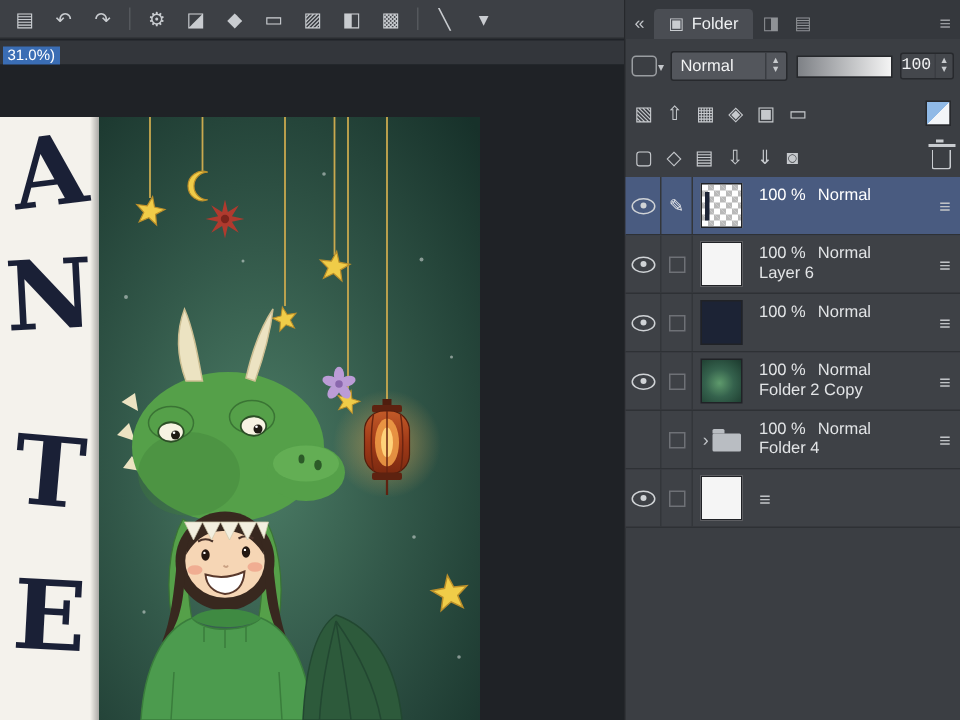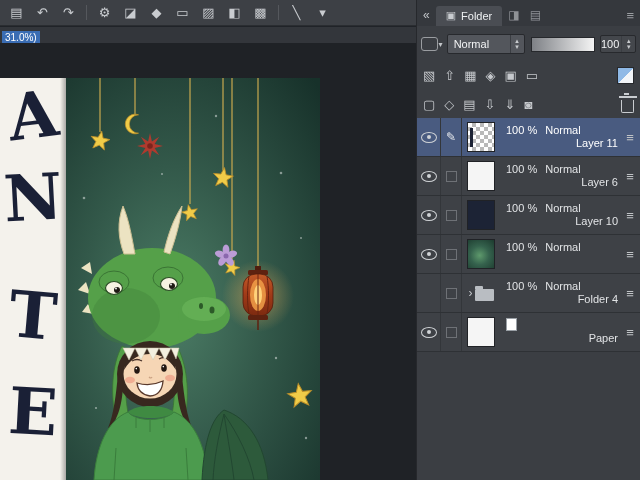--- a/index.html
+++ b/index.html
@@ -44,21 +44,21 @@
   .combine-chev{color:#c3c6ca;font-size:8px;margin:0 4px 0 1px;}
   .dropdown{width:80px;height:20px;background:#53565c;border:1px solid #27292d;border-radius:2px;
             display:flex;align-items:center;box-sizing:border-box;}
   .dropdown .dval{flex:1;font-size:11px;color:#f2f3f4;padding-left:6px;}
   .chev-col{width:13px;align-self:stretch;border-left:1px solid #3a3d42;display:flex;flex-direction:column;
             align-items:center;justify-content:center;color:#c8cbce;font-size:7px;line-height:6px;}
   .op-slider{width:64px;height:13px;border:1px solid #26282c;margin-left:6px;
              background:linear-gradient(to right,#7e8186,#f4f4f4);}
   .spinner{width:36px;height:18px;background:#44474c;border:1px solid #27292d;border-radius:2px;
            display:flex;align-items:center;margin-left:5px;box-sizing:border-box;}
-  .spinner .sval{flex:1;font-size:11px;color:#f2f3f4;text-align:right;padding-right:2px;}
+  .spinner .sval{flex:1;font-size:11px;color:#f2f3f4;text-align:right;padding-right:2px;font-family:Liberation Mono, monospace;}
 
   .prop-row,.action-row{position:absolute;left:6px;right:6px;display:flex;align-items:center;}
   .prop-row{top:62px;height:26px;}
   .action-row{top:92px;height:24px;}
   .strip{display:flex;gap:9px;align-items:center;}
   .pp-icon{color:#c6c9cd;font-size:13px;cursor:default;}
   .blue-chip{width:15px;height:15px;margin-left:auto;border:1px solid #27292d;
              background:linear-gradient(135deg,#8fb9e6 0 50%,#f2f5f8 50% 100%);}
   .trash{width:11px;height:12px;border:1.5px solid #c9ccd0;border-top:none;border-radius:0 0 2px 2px;
          position:relative;margin-left:auto;margin-top:5px;}
@@ -68,21 +68,21 @@
   
   .layer-list{position:absolute;top:118px;left:0;right:0;}
   .lrow{display:flex;align-items:stretch;height:39px;background:#3e4146;border-bottom:1px solid #2e3135;
         box-sizing:border-box;}
   .lrow.selected{background:#495b80;}
   .col{display:flex;align-items:center;justify-content:center;}
   .eye-col{width:23px;border-right:1px solid #33363a;}
   .edit-col{width:20px;border-right:1px solid #33363a;}
   .thumb-col{width:38px;gap:2px;}
   .menu-col{width:20px;color:#c0c3c6;font-size:13px;}
-  .ltext{flex:1;padding:4px 2px 0 6px;overflow:hidden;text-align:right;}
+  .ltext{flex:1;padding:4px 2px 0 6px;overflow:hidden;}
   .line1{font-size:11px;color:#e2e4e6;height:15px;white-space:pre;display:flex;gap:8px;align-items:center;}
   .line2{font-size:11px;color:#e2e4e6;white-space:nowrap;}
   .lrow.selected .line1,.lrow.selected .line2{color:#fff;}
 
   .eye{width:14px;height:9px;border:1.5px solid #d0d3d6;border-radius:50%;position:relative;display:inline-block;}
   .eye::after{content:"";position:absolute;left:50%;top:50%;width:4px;height:4px;margin:-2px 0 0 -2px;
               background:#d0d3d6;border-radius:50%;}
   .pencil{color:#e9ebee;font-size:12px;}
   .chip{width:9px;height:9px;border:1px solid #6e7176;display:inline-block;}
   .thumb{width:28px;height:30px;border:1px solid #202226;display:block;box-sizing:border-box;}
@@ -320,21 +320,20 @@
             <span class="eye"></span>
           </span>
         <span class="col edit-col">
             <span class="pencil">✎</span>
           </span>
         <span class="col thumb-col">
             <span class="thumb t-checker"></span>
           </span>
         <div class="ltext">
           <div class="line1"><span>100 %</span><span>Normal</span></div>
-          <div class="line2">Layer 11</div>
         </div>
         <span class="col menu-col">≡</span>
       </div>
 
       <div class="lrow">
         <span class="col eye-col">
             <span class="eye"></span>
           </span>
         <span class="col edit-col">
             <span class="chip"></span>
@@ -354,37 +353,37 @@
             <span class="eye"></span>
           </span>
         <span class="col edit-col">
             <span class="chip"></span>
           </span>
         <span class="col thumb-col">
             <span class="thumb t-navy"></span>
           </span>
         <div class="ltext">
           <div class="line1"><span>100 %</span><span>Normal</span></div>
-          <div class="line2">Layer 10</div>
         </div>
         <span class="col menu-col">≡</span>
       </div>
 
       <div class="lrow">
         <span class="col eye-col">
             <span class="eye"></span>
           </span>
         <span class="col edit-col">
             <span class="chip"></span>
           </span>
         <span class="col thumb-col">
             <span class="thumb t-art"></span>
           </span>
         <div class="ltext">
           <div class="line1"><span>100 %</span><span>Normal</span></div>
+          <div class="line2">Folder 2 Copy</div>
         </div>
         <span class="col menu-col">≡</span>
       </div>
 
       <div class="lrow">
         <span class="col eye-col"></span>
         <span class="col edit-col">
             <span class="chip"></span>
           </span>
         <span class="col thumb-col">
@@ -401,22 +400,18 @@
       <div class="lrow">
         <span class="col eye-col">
             <span class="eye"></span>
           </span>
         <span class="col edit-col">
             <span class="chip"></span>
           </span>
         <span class="col thumb-col">
             <span class="thumb t-white"></span>
           </span>
-        <div class="ltext">
-          <div class="line1"><span class="pageicon"></span></div>
-          <div class="line2">Paper</div>
-        </div>
         <span class="col menu-col">≡</span>
       </div>
 
     </div>
   </div>
 </div>
 
 </body></html>

